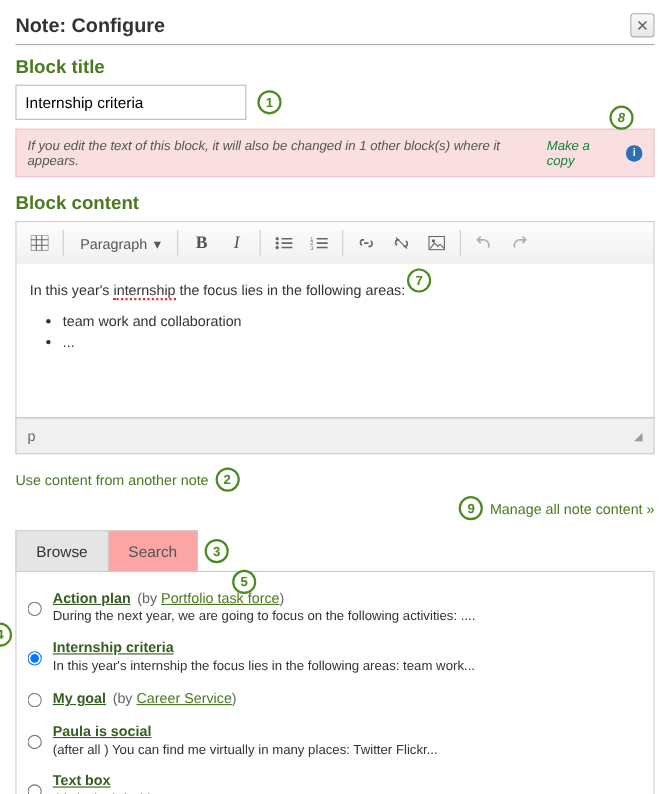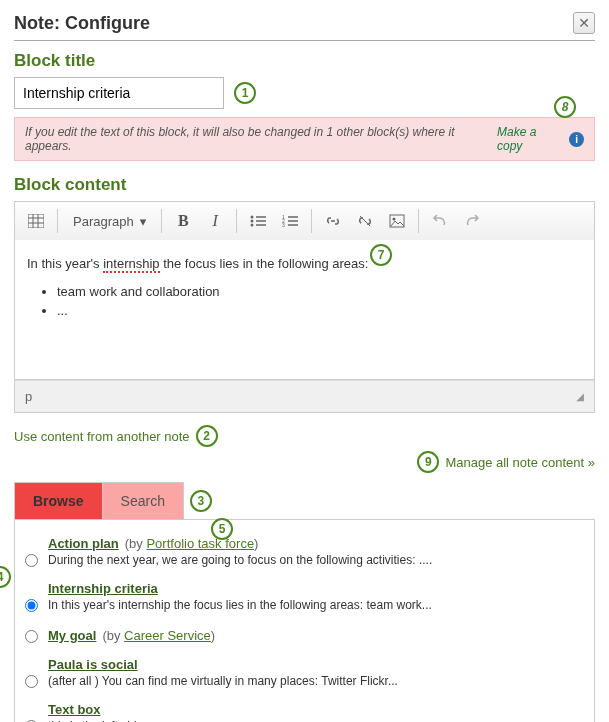--- a/index.html
+++ b/index.html
@@ -21,24 +21,24 @@
 .editor-area{border:1px solid #ccc;border-top:none;min-height:140px;padding:14px 12px;font-size:13px;color:#333;line-height:1.5}
 .editor-area ul{margin:8px 0 0 30px}
 .editor-area .spellerr{border-bottom:2px dotted #d33}
 .path-bar{border:1px solid #ccc;border-top:1px solid #ddd;background:#f0f0f0;padding:8px 10px;color:#666;font-size:13px;display:flex;justify-content:space-between;align-items:center}
 .resize-handle{color:#999;font-size:10px}
 .link-green{color:#4a7a1f;text-decoration:none}
 .use-content-row{margin:12px 0 4px;display:flex;align-items:center;gap:6px}
 .manage-row{text-align:right;margin-bottom:8px;display:flex;justify-content:flex-end;align-items:center;gap:6px}
 .tabs{display:flex;position:relative;bottom:-1px}
 .tab{padding:10px 18px;border:1px solid #ccc;background:#fca5a5;cursor:pointer;font-size:14px;color:#555}
-.tab.active{background:#ef4444;border-bottom-color:#fff;font-weight:bold;color:#333}
+.tab.active{background:#e5e5e5;border-bottom-color:#fff;font-weight:normal;color:#333}
 .tab:not(.active){border-left:none}
 .tab-panel{border:1px solid #ccc;padding:12px 10px 0}
-.note-item{display:flex;align-items:flex-end;gap:10px;padding:4px 0 10px}
+.note-item{display:flex;align-items:center;gap:10px;padding:4px 0 10px}
 .note-item input[type=radio]{margin-top:4px;flex-shrink:0}
 .note-body{flex:1}
 .note-title{color:#355d1e;font-weight:bold;font-size:13px}
 .note-by{color:#666;font-size:13px}
 .note-by .author{color:#4a7a1f}
 .note-desc{color:#333;font-size:12px;margin-top:2px}
 .title-line{display:flex;align-items:center;gap:6px}
 .annot{display:inline-flex;width:22px;height:22px;border:2px solid #4a8a1f;border-radius:50%;align-items:center;justify-content:center;color:#4a8a1f;font-weight:bold;font-size:12px;background:#fff;flex-shrink:0}
 .annot.abs{position:absolute}
 svg{display:block}

